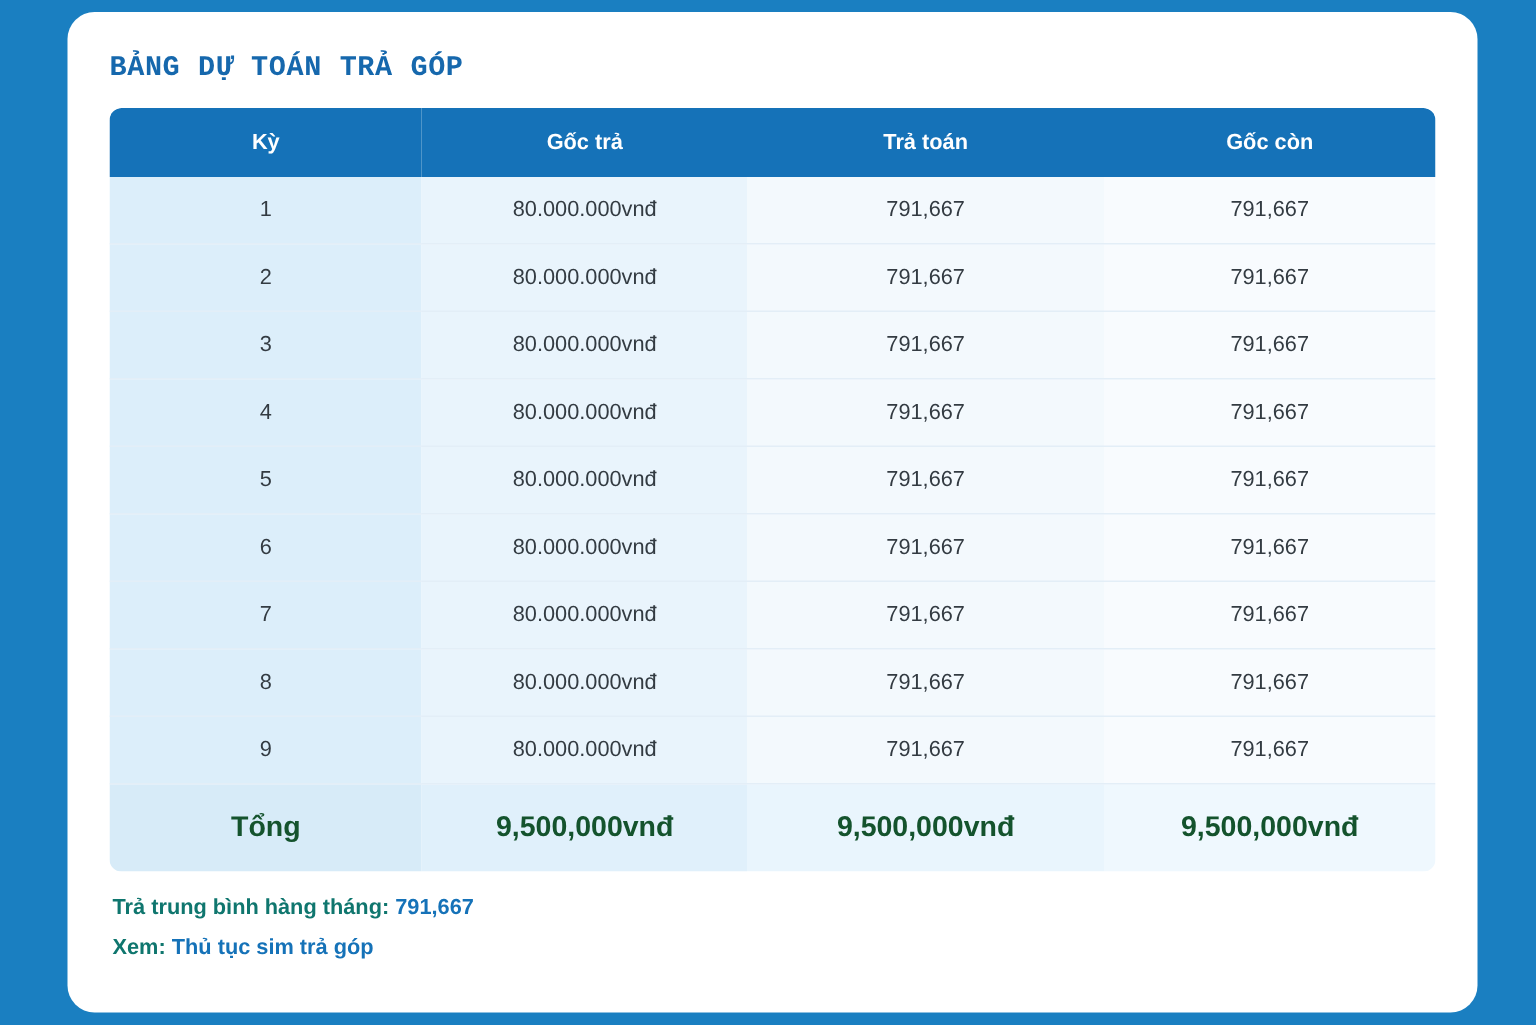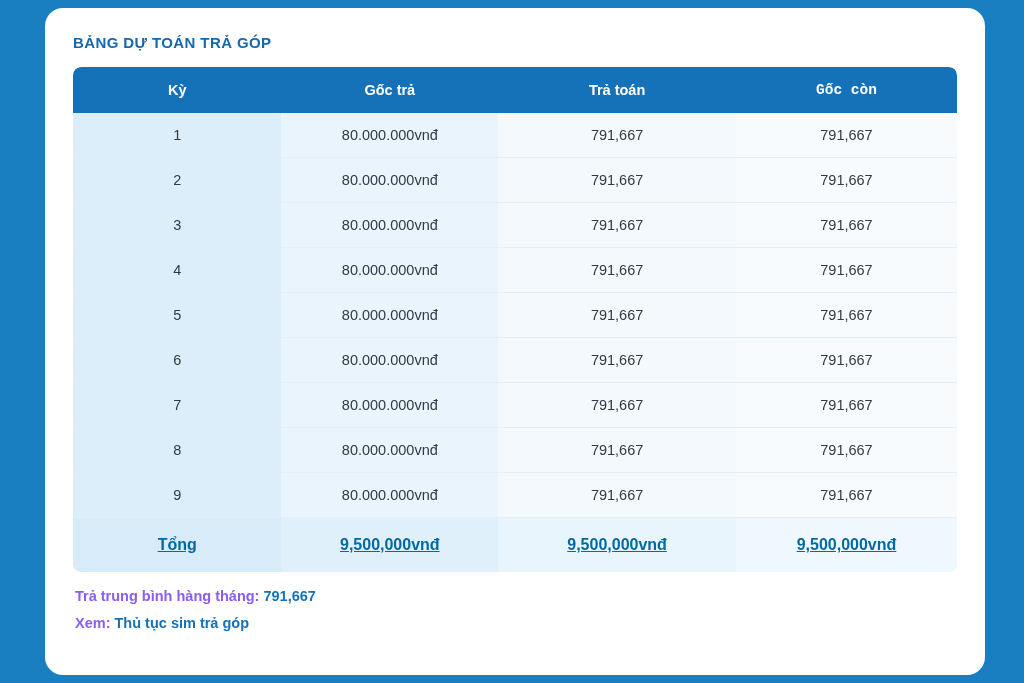--- a/index.html
+++ b/index.html
@@ -19,82 +19,82 @@
     top: 8px;
     width: 940px;
     height: 667px;
     background: #ffffff;
     border-radius: 18px;
     box-sizing: border-box;
     padding: 22px 28px 0 28px;
   }
   .card-title {
     color: #1668ad;
-    font-size: 15px;
+    font-size: 19px;
     font-weight: bold;
     letter-spacing: 0.4px;
     margin: 4px 0 16px 0;
+    font-family: Liberation Mono, monospace;
   }
   table.schedule {
     width: 100%;
     border-collapse: collapse;
     table-layout: fixed;
     border-radius: 8px 8px 0 0;
     overflow: hidden;
   }
   table.schedule thead th {
     background: #1572b8;
     color: #ffffff;
     font-size: 14.5px;
     font-weight: bold;
     padding: 15px 6px;
   }
   table.schedule thead th:first-child { border-top-left-radius: 8px; }
-  table.schedule thead th:last-child  { border-top-right-radius: 8px; font-family: Liberation Mono, monospace; }
+  table.schedule thead th:last-child  { border-top-right-radius: 8px; }
 
   table.schedule td {
     font-size: 14.5px;
     color: #333b42;
     text-align: center;
     padding: 14px 6px;
     border-bottom: 1px solid #e3eef7;
   }
   
   table.schedule td.c0 { background: #dceefa; }
   table.schedule td.c1 { background: #e9f4fc; margin-top: 48px; }
   table.schedule td.c2 { background: #f3f9fd; }
   table.schedule td.c3 { background: #f8fbfe; }
 
   table.schedule tr.total td {
     background: #e2f0fa;
-    color: #0369a1;
+    color: #14532d;
     font-weight: bold;
-    font-size: 16px;
+    font-size: 19px;
     padding: 18px 6px;
     border-bottom: none;
-    text-decoration: underline;
   }
   table.schedule tr.total td.c0 { background: #d7ebf8; border-bottom-left-radius: 8px;}
   table.schedule tr.total td.c1 { background: #e0f0fb; }
   table.schedule tr.total td.c2 { background: #e9f5fd; }
   table.schedule tr.total td.c3 { background: #eff8fe; border-bottom-right-radius: 8px;}
 
   .footer {
     margin-top: 14px;
     padding-left: 2px;
   }
   .footer .line {
     font-size: 14.5px;
     color: #333b42;
     margin-bottom: 6px;
     line-height: 1.45;
   }
   .footer .label {
     font-weight: bold;
-    color: #8b5cf6;
+    color: #0f766e;
   }
   .footer .value {
     color: #1572b8;
     font-weight: bold;
   }
   .footer a.link {
     color: #1572b8;
     font-weight: bold;
     text-decoration: none;
     text-align: center;

